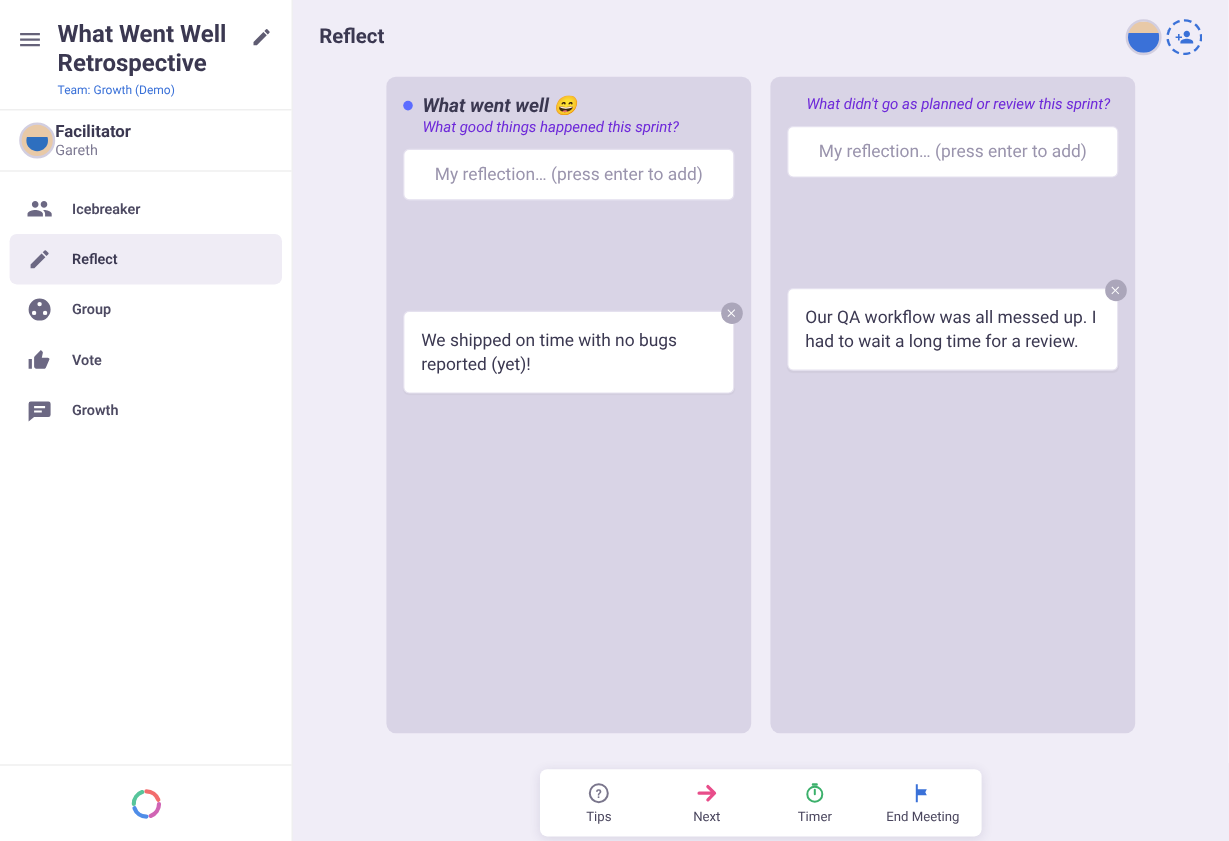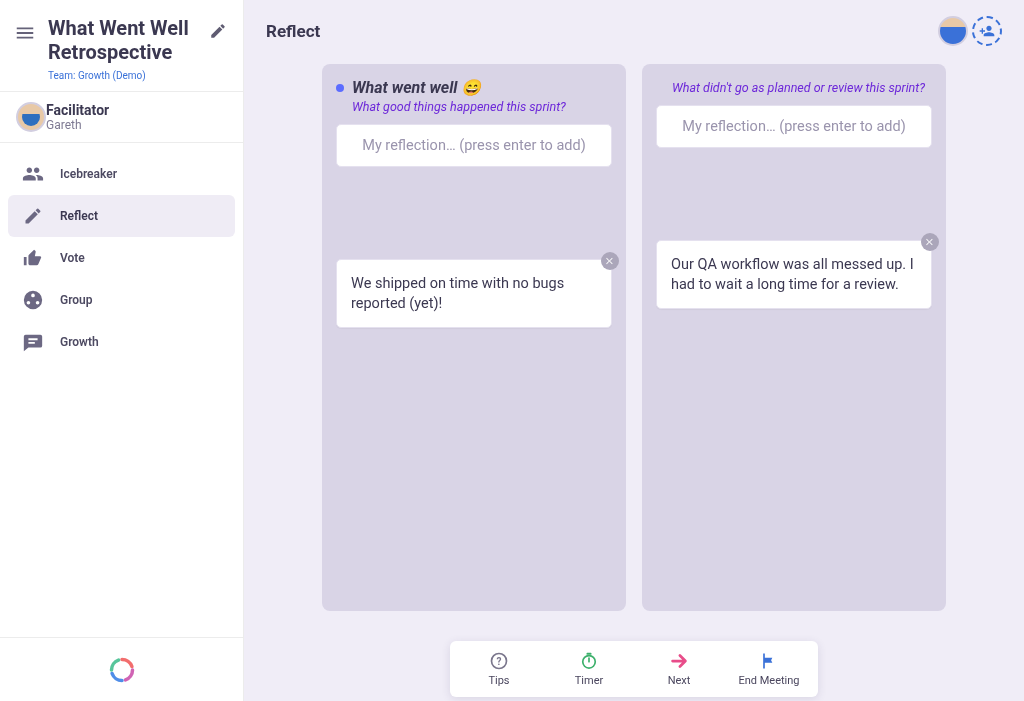--- a/index.html
+++ b/index.html
@@ -128,32 +128,32 @@
         <span class="nav-ico">
           <svg width="20" height="20" viewBox="0 0 24 24">
               <path fill="currentColor" d="M3 17.25V21h3.75l11-11.04-3.75-3.75L3 17.25zM20.71 7.04a1 1 0 0 0 0-1.41l-2.34-2.34a1 1 0 0 0-1.41 0l-1.84 1.84 3.75 3.75 1.84-1.84z"></path>
             </svg>
         </span>
         <span>Reflect</span>
       </div>
       <div class="nav-item">
         <span class="nav-ico">
           <svg width="22" height="22" viewBox="0 0 24 24">
+              <path fill="currentColor" d="M12 2a10 10 0 1 0 0 20 10 10 0 0 0 0-20zm0 3a2 2 0 1 1 0 4 2 2 0 0 1 0-4zM7 13a2 2 0 1 1 0 4 2 2 0 0 1 0-4zm10 0a2 2 0 1 1 0 4 2 2 0 0 1 0-4z"></path>
+            </svg>
+        </span>
+        <span>Group</span>
+      </div>
+      <div class="nav-item">
+        <span class="nav-ico">
+          <svg width="22" height="22" viewBox="0 0 24 24">
               <path fill="currentColor" d="M2 20h3v-9H2v9zm19-8.5c0-.83-.67-1.5-1.5-1.5H14l.92-4.43.03-.32c0-.41-.17-.79-.44-1.06L13.17 3 7.59 8.59C7.22 8.95 7 9.45 7 10v8c0 1.1.9 2 2 2h7c.78 0 1.45-.45 1.77-1.11l2.93-6.84c.2-.45.3-.94.3-1.55z"></path>
             </svg>
         </span>
         <span>Vote</span>
-      </div>
-      <div class="nav-item">
-        <span class="nav-ico">
-          <svg width="22" height="22" viewBox="0 0 24 24">
-              <path fill="currentColor" d="M12 2a10 10 0 1 0 0 20 10 10 0 0 0 0-20zm0 3a2 2 0 1 1 0 4 2 2 0 0 1 0-4zM7 13a2 2 0 1 1 0 4 2 2 0 0 1 0-4zm10 0a2 2 0 1 1 0 4 2 2 0 0 1 0-4z"></path>
-            </svg>
-        </span>
-        <span>Group</span>
       </div>
       <div class="nav-item">
         <span class="nav-ico">
           <svg width="22" height="22" viewBox="0 0 24 24">
               <path fill="currentColor" d="M4 4h16a2 2 0 0 1 2 2v10a2 2 0 0 1-2 2H7l-5 4V6a2 2 0 0 1 2-2zm3 4v2h10V8H7zm0 4v2h7v-2H7z"></path>
             </svg>
         </span>
         <span>Growth</span>
       </div>
     </nav>
@@ -221,38 +221,38 @@
     <div class="bottombar">
       <div class="bb-item tips">
         <span class="bb-ico">
           <svg width="20" height="20" viewBox="0 0 24 24">
               <circle cx="12" cy="12" r="9" fill="none" stroke="currentColor" stroke-width="2"></circle>
               <text x="12" y="16.5" text-anchor="middle" font-size="12" font-weight="700" fill="currentColor">?</text>
             </svg>
         </span>
         <span class="bb-label">Tips</span>
       </div>
+      <div class="bb-item next">
+        <span class="bb-ico">
+          <svg width="22" height="22" viewBox="0 0 24 24">
+              <path fill="none" stroke="currentColor" stroke-width="3" stroke-linecap="round" stroke-linejoin="round" d="M5 12h13M13 6l6 6-6 6"></path>
+            </svg>
+        </span>
+        <span class="bb-label">Next</span>
+      </div>
       <div class="bb-item timer">
         <span class="bb-ico">
           <svg width="20" height="20" viewBox="0 0 24 24">
               <circle cx="12" cy="13" r="7.5" fill="none" stroke="currentColor" stroke-width="2"></circle>
               <rect x="9" y="2" width="6" height="2.5" rx="1" fill="currentColor"></rect>
               <line x1="12" y1="13" x2="12" y2="8.5" stroke="currentColor" stroke-width="2" stroke-linecap="round"></line>
             </svg>
         </span>
         <span class="bb-label">Timer</span>
       </div>
-      <div class="bb-item next">
-        <span class="bb-ico">
-          <svg width="22" height="22" viewBox="0 0 24 24">
-              <path fill="none" stroke="currentColor" stroke-width="3" stroke-linecap="round" stroke-linejoin="round" d="M5 12h13M13 6l6 6-6 6"></path>
-            </svg>
-        </span>
-        <span class="bb-label">Next</span>
-      </div>
       <div class="bb-item end">
         <span class="bb-ico">
           <svg width="20" height="20" viewBox="0 0 24 24">
               <path fill="currentColor" d="M5 3v18h2v-7h9l-1.5-3L16 8H7V3H5z"></path>
             </svg>
         </span>
         <span class="bb-label">End Meeting</span>
       </div>
     </div>
   </main>

